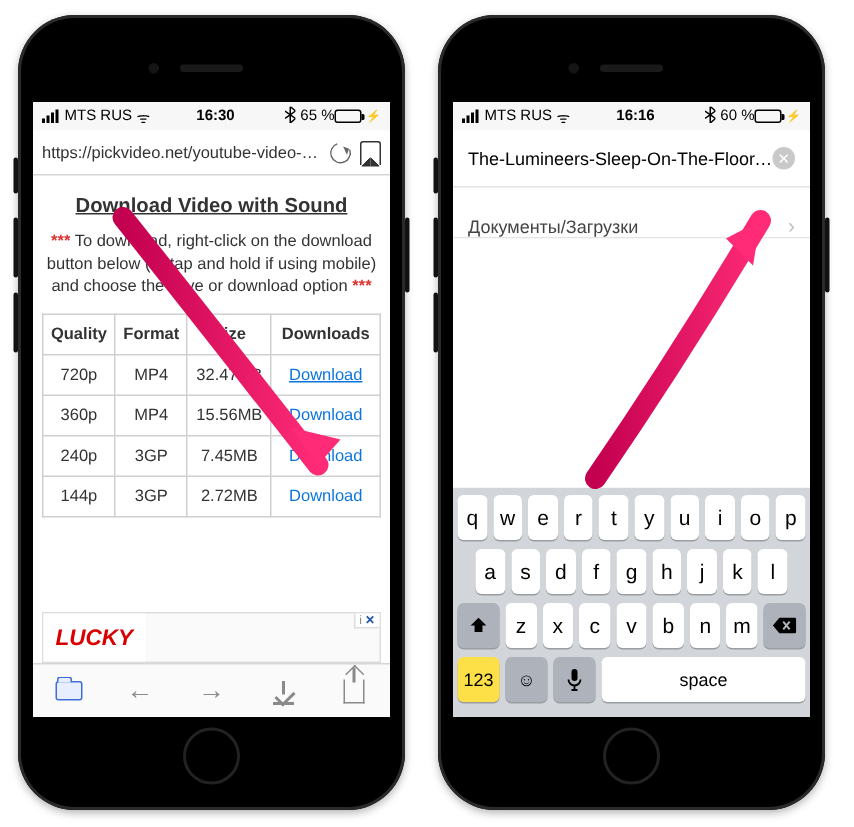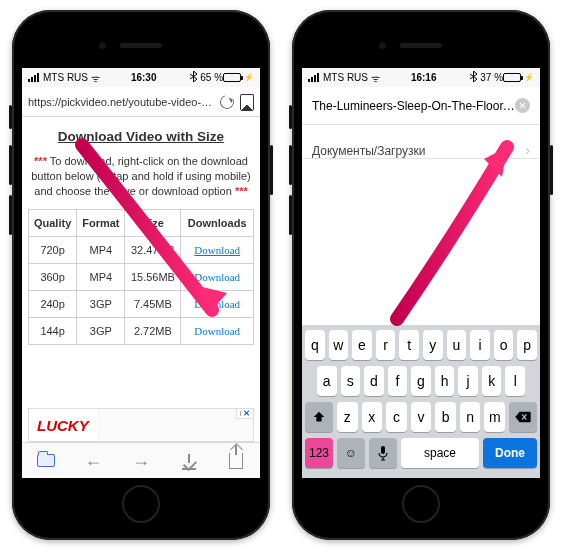--- a/index.html
+++ b/index.html
@@ -41,21 +41,21 @@
   .reload-icon::after{ content:""; position:absolute; top:-2px; right:-1px; border:3px solid transparent; border-bottom-color:#666; transform:rotate(40deg); }
 
   .content1 { flex:1; overflow:hidden; padding:6px 6px 0 6px; font-size:11px; color:#333; text-align:center; position:relative; }
   .content1 h3 { font-size:13.5px; text-decoration:underline; margin:6px 0 10px; }
   .content1 .hint { line-height:1.35; margin-bottom:10px; }
   .content1 .stars { color:#d33; font-weight:bold; }
 
   table { width:100%; border-collapse:collapse; font-size:11px; }
   th,td { border:1px solid #cfcfcf; padding:7px 2px; text-align:center; }
   th { font-weight:700; }
-  td.dl { color:#0b74de;font-family:Liberation Serif, serif; }
+  td.dl { color:#0b74de; }
   td.dl.first { text-decoration:underline; }
 
   .ad { position:absolute; left:6px; right:6px; bottom:0; height:34px; border:1px solid #ddd; background:#fafafa; display:flex; align-items:center; }
   .ad .lucky { background:#fff; color:#d80000; font-weight:800; font-style:italic; font-size:15px; padding:0 8px; height:100%; display:flex; align-items:center; }
   .ad .adbadge { position:absolute; top:0; right:0; font-size:8px; background:#fff; color:#888; border:1px solid #ddd; border-top:none; border-right:none; padding:0 3px; display:flex; gap:2px; align-items:center; }
   .ad .x { color:#25a; font-weight:bold; }
 
   .bottombar { height:36px; border-top:1px solid #d6d6d6; display:flex; align-items:center; justify-content:space-around; background:#fafafa; }
   .bottombar .ic { width:20px; height:20px; display:flex; align-items:center; justify-content:center; color:#8a8a8a; }
   .ic-folder { width:18px; height:13px; border:1.4px solid #3f6fd6; border-radius:2px; position:relative; background:#e6eeff; }
@@ -85,21 +85,21 @@
 
   
   .kb { background:#d2d5da; padding:5px 3px 4px; }
   .kb .row { display:flex; justify-content:center; gap:4px; margin-bottom:6px; }
   .key { background:#fff; border-radius:4px; box-shadow:0 1px 0 #9a9da2; height:30px; flex:1; display:flex; align-items:center; justify-content:center; font-size:14px; color:#000; }
   .row2 { padding:0 12px; }
   .key.fn { background:#adb2bb; font-size:12px; flex:0 0 28px; color:#000; }
   .key.fn svg, .key.fn .glyph { color:#000; }
   .key.space { flex:1; font-size:12px; }
   .key.done { background:#0b74de; color:#fff; flex:0 0 54px; font-size:13px; font-weight:600; }
-  .key.num { flex:0 0 28px; font-size:12px; background:#ec4899; }
+  .key.num { flex:0 0 28px; font-size:12px; background:#fde047; }
   .row4 .key { font-size:12px; }
   .shift { width:14px; height:14px; }
   .bsp { width:18px; height:12px; }
   .mic, .emoji { font-size:15px; }
 
   .blank { flex:1; background:#fff; position:relative; }
 
 </style>
 </head>
 <body>
@@ -140,21 +140,21 @@
             </span>
         </div>
 
         <div class="urlbar">
           <span class="url">https://pickvideo.net/youtube-video-downl...</span>
           <span class="reload-icon"></span>
           <span class="bookmark-icon"></span>
         </div>
 
         <div class="content1">
-          <h3>Download Video with Size</h3>
+          <h3>Download Video with Sound</h3>
           <p class="hint">
             <span class="stars">***</span>
             <span>To download, right-click on the download button below (or tap and hold if using mobile) and choose the save or download option</span>
             <span class="stars">***</span>
           </p>
           <table>
             <thead>
                 <tr>
               <th>Quality</th>
               <th>Format</th>
@@ -252,21 +252,21 @@
               <i></i>
             </span>
           <span>MTS RUS</span>
           <span style="margin-left:3px">ᯤ</span>
           <span class="mid">16:16</span>
           <span class="bt">
             <svg width="7" height="11" viewBox="0 0 7 11">
                 <path d="M3.5 0v11L7 8 0 3M0 8l7-5L3.5 0" fill="none" stroke="#000" stroke-width="1"></path>
               </svg>
           </span>
-          <span>37 %</span>
+          <span>60 %</span>
           <span class="batt">
               <span class="cell"><span class="fill" style="width:68%"></span></span>
               <span class="charge">⚡</span>
             </span>
         </div>
 
 
         <div class="fnrow">
           <span class="fn">The-Lumineers-Sleep-On-The-Floor.mp4</span>
           <span class="clear">✕</span>
@@ -338,21 +338,20 @@
           <div class="row row4">
             <div class="key num">123</div>
             <div class="key fn emoji">☺</div>
             <div class="key fn mic">
               <svg width="10" height="16" viewBox="0 0 10 16">
                   <rect x="3" y="1" width="4" height="8" rx="2" fill="#000"></rect>
                   <path d="M1 8a4 4 0 008 0M5 12v3M3 15h4" stroke="#000" stroke-width="1.2" fill="none"></path>
                 </svg>
             </div>
             <div class="key space">space</div>
-            <div class="key done">Done</div>
           </div>
         </div>
       </div>
       <div class="home-area">
           <div class="home-btn"></div>
         </div>
     </div>
   </div>
 
 </div>

